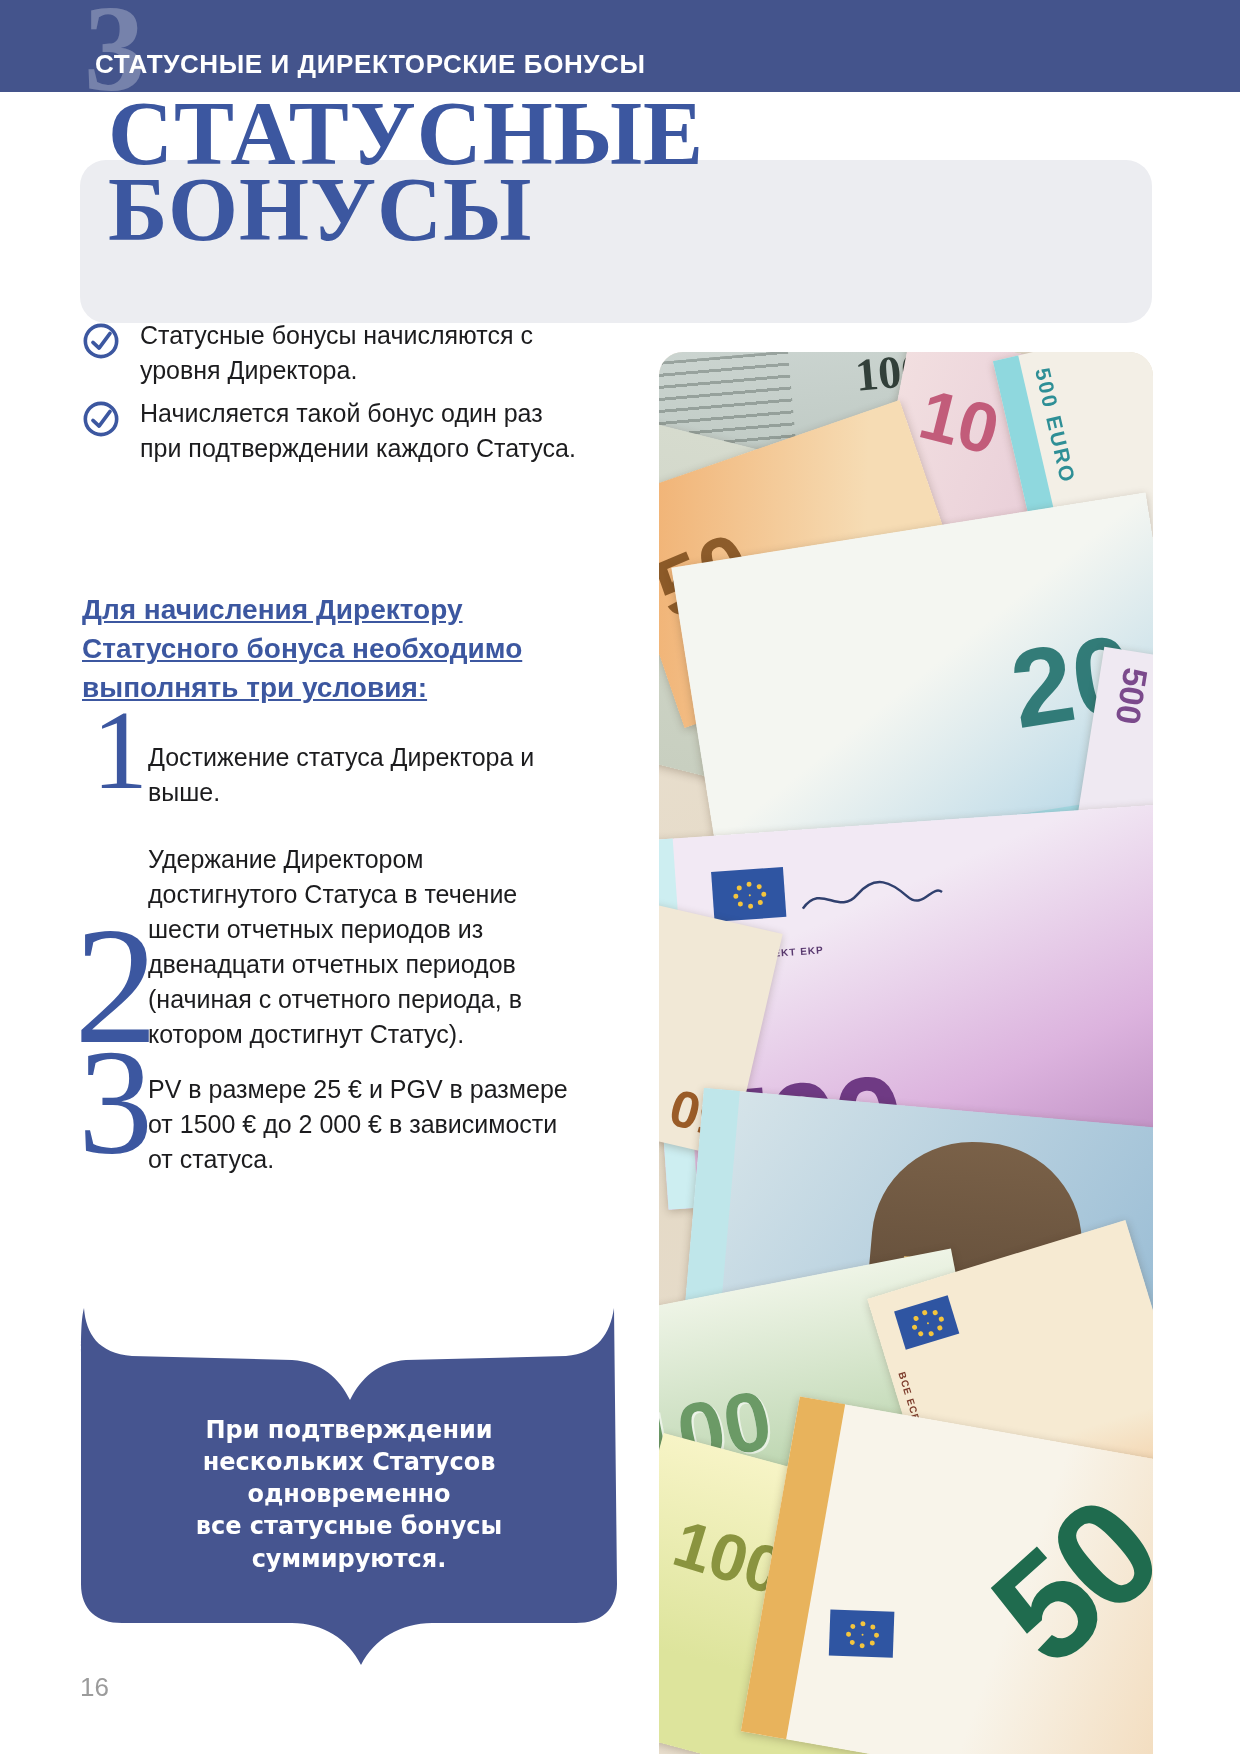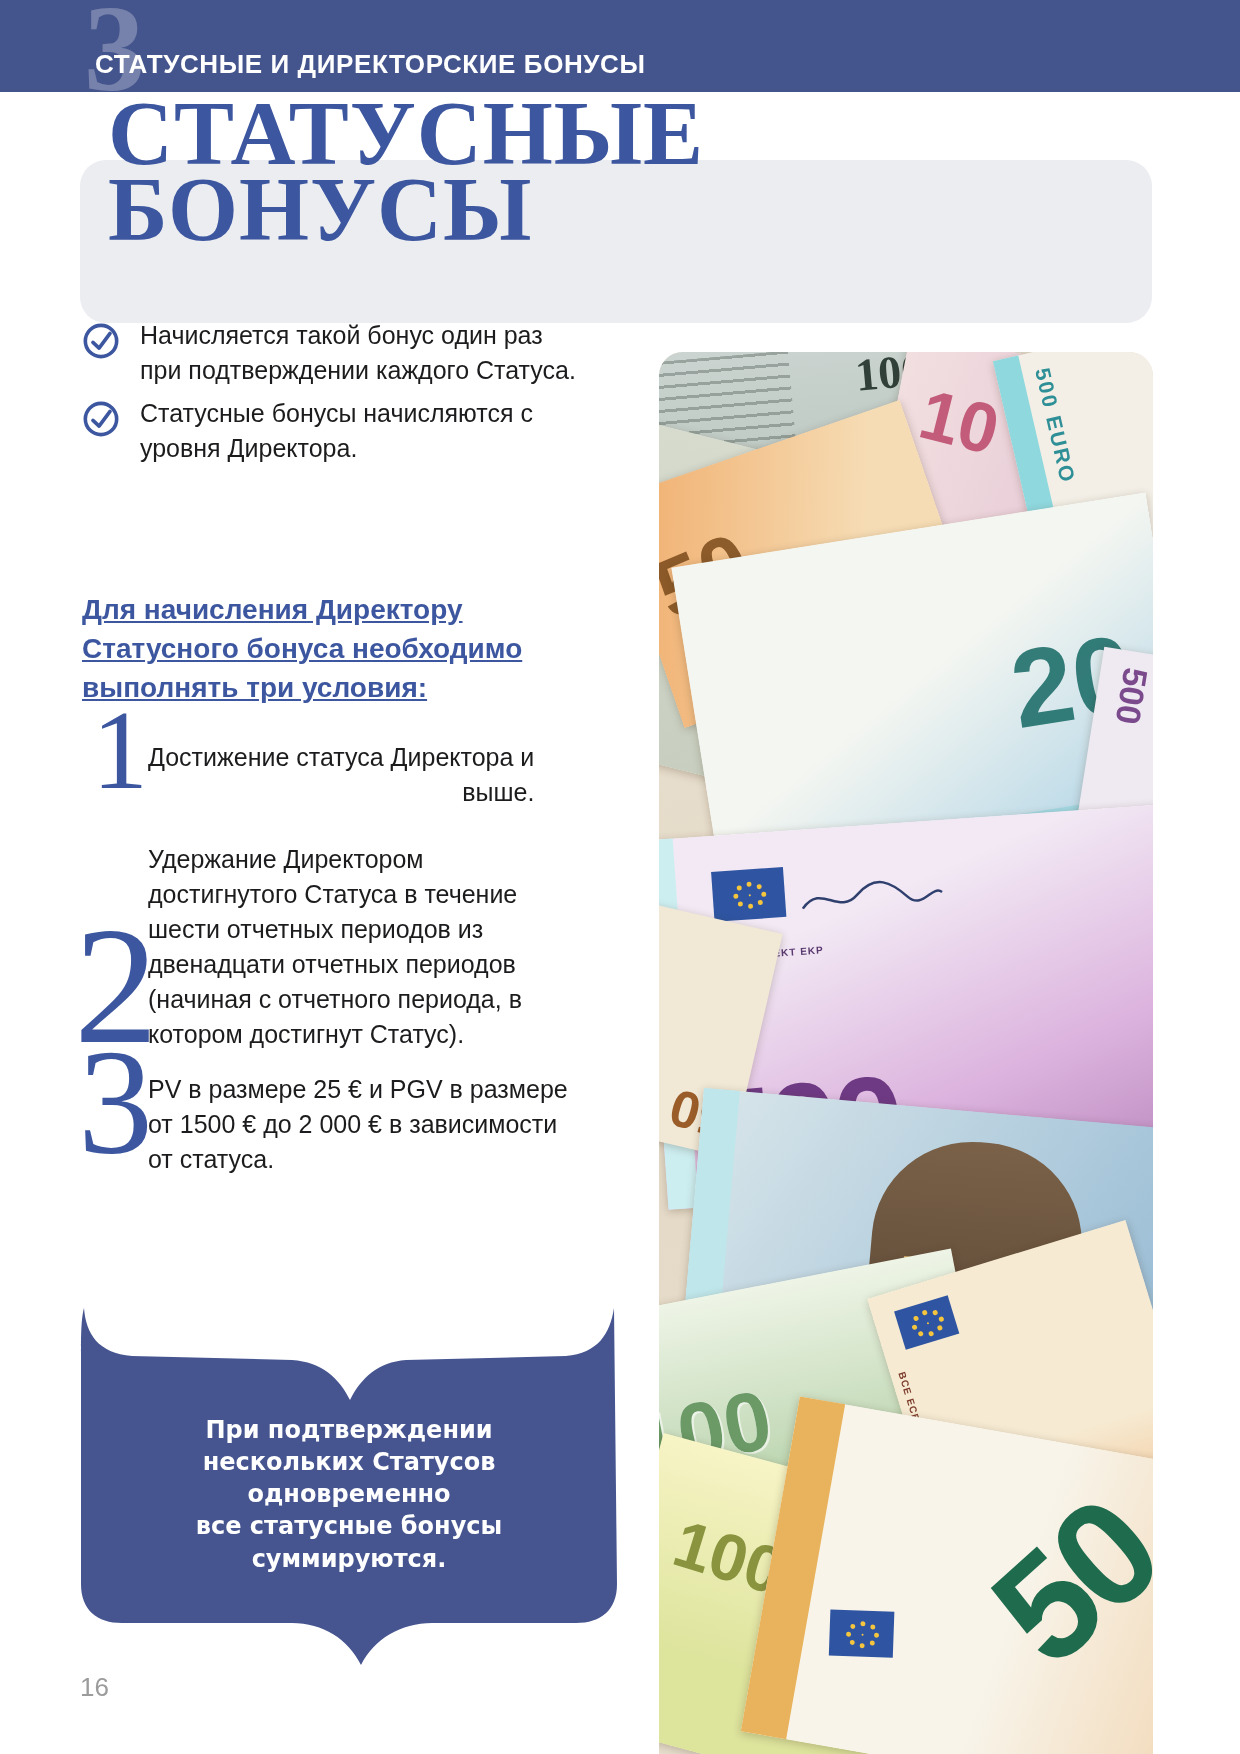--- a/index.html
+++ b/index.html
@@ -30,21 +30,21 @@
   .bullet p{margin:0 0 0 20px;font-size:25px;line-height:1.4;white-space:pre-line;}
 
   
   .cond-heading{position:absolute;left:82px;top:590px;margin:0;font-size:28px;font-weight:bold;
         line-height:1.4;color:#3c57a0;white-space:pre-line;text-decoration:underline;}
   .cond-num{position:absolute;font-family:"Liberation Serif",serif;color:#3c57a0;line-height:0.8;}
   .num-1{left:92px;top:706px;font-size:112px;}
   .num-2{left:74px;top:918px;font-size:168px;}
   .num-3{left:78px;top:1042px;font-size:150px;}
   .cond-text{position:absolute;left:148px;margin:0;font-size:25px;line-height:1.4;white-space:pre-line;}
-  .text-1{top:740px;text-align:right;}
+  .text-1{top:740px;}
   .text-2{top:842px;}
   .text-3{top:1072px;}
 
   
   .callout{position:absolute;left:80px;top:1308px;width:538px;height:360px;}
   .callout svg{position:absolute;left:0;top:0;}
   .callout-text{position:absolute;left:0;top:106px;width:538px;margin:0;text-align:center;
         color:#ffffff;font-size:24px;font-weight:bold;line-height:1.34;white-space:pre-line;
         font-family:"DejaVu Sans","Liberation Sans",sans-serif;}
 
@@ -158,30 +158,30 @@
   <div class="hero-panel"></div>
   <h2 class="hero-title">СТАТУСНЫЕ
 БОНУСЫ</h2>
 
   <ul class="bullets">
     <li class="bullet">
       <svg class="check-badge" viewBox="0 0 40 40">
         <circle cx="20" cy="20" r="16.5" fill="none" stroke="#3c57a0" stroke-width="3.8"></circle>
         <path d="M11.5 21.5 L18 27.5 L29.5 12" fill="none" stroke="#3c57a0" stroke-width="3.8" stroke-linecap="round" stroke-linejoin="round"></path>
       </svg>
-      <p>Начисляется такой бонус один раз
-при подтверждении каждого Статуса.</p>
+      <p>Статусные бонусы начисляются с
+уровня Директора.</p>
     </li>
     <li class="bullet">
       <svg class="check-badge" viewBox="0 0 40 40">
         <circle cx="20" cy="20" r="16.5" fill="none" stroke="#3c57a0" stroke-width="3.8"></circle>
         <path d="M11.5 21.5 L18 27.5 L29.5 12" fill="none" stroke="#3c57a0" stroke-width="3.8" stroke-linecap="round" stroke-linejoin="round"></path>
       </svg>
-      <p>Статусные бонусы начисляются с
-уровня Директора.</p>
+      <p>Начисляется такой бонус один раз
+при подтверждении каждого Статуса.</p>
     </li>
   </ul>
 
   <h3 class="cond-heading">Для начисления Директору
 Статусного бонуса необходимо
 выполнять три условия:</h3>
 
   <span class="cond-num num-1">1</span>
   <p class="cond-text text-1">Достижение статуса Директора и
 выше.</p>

